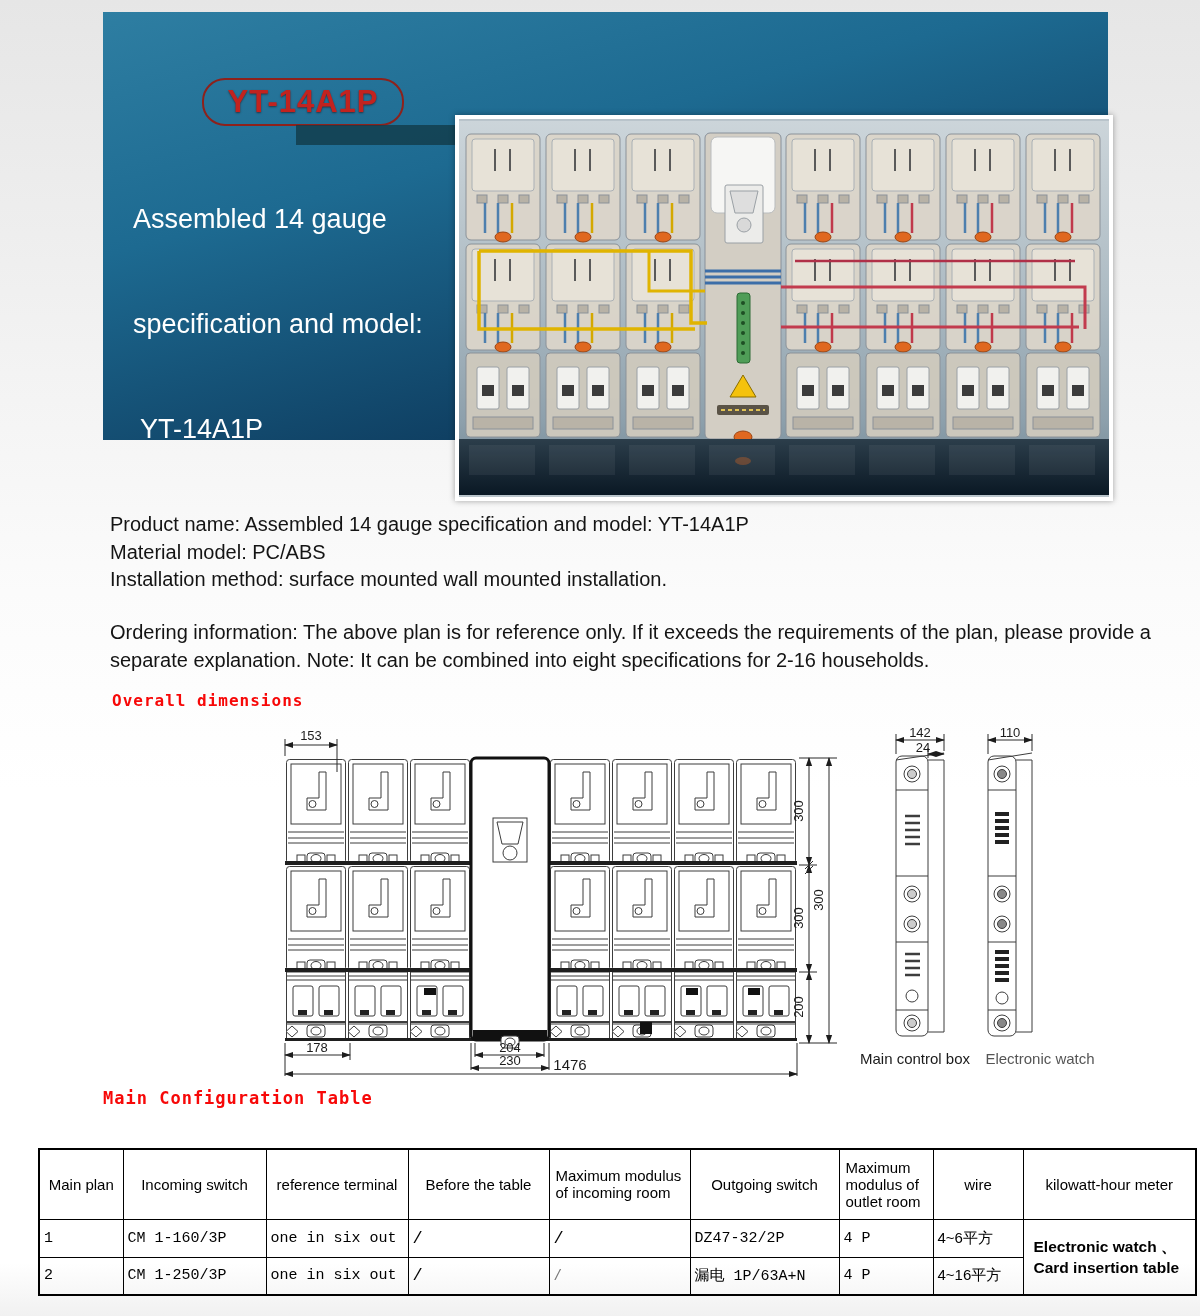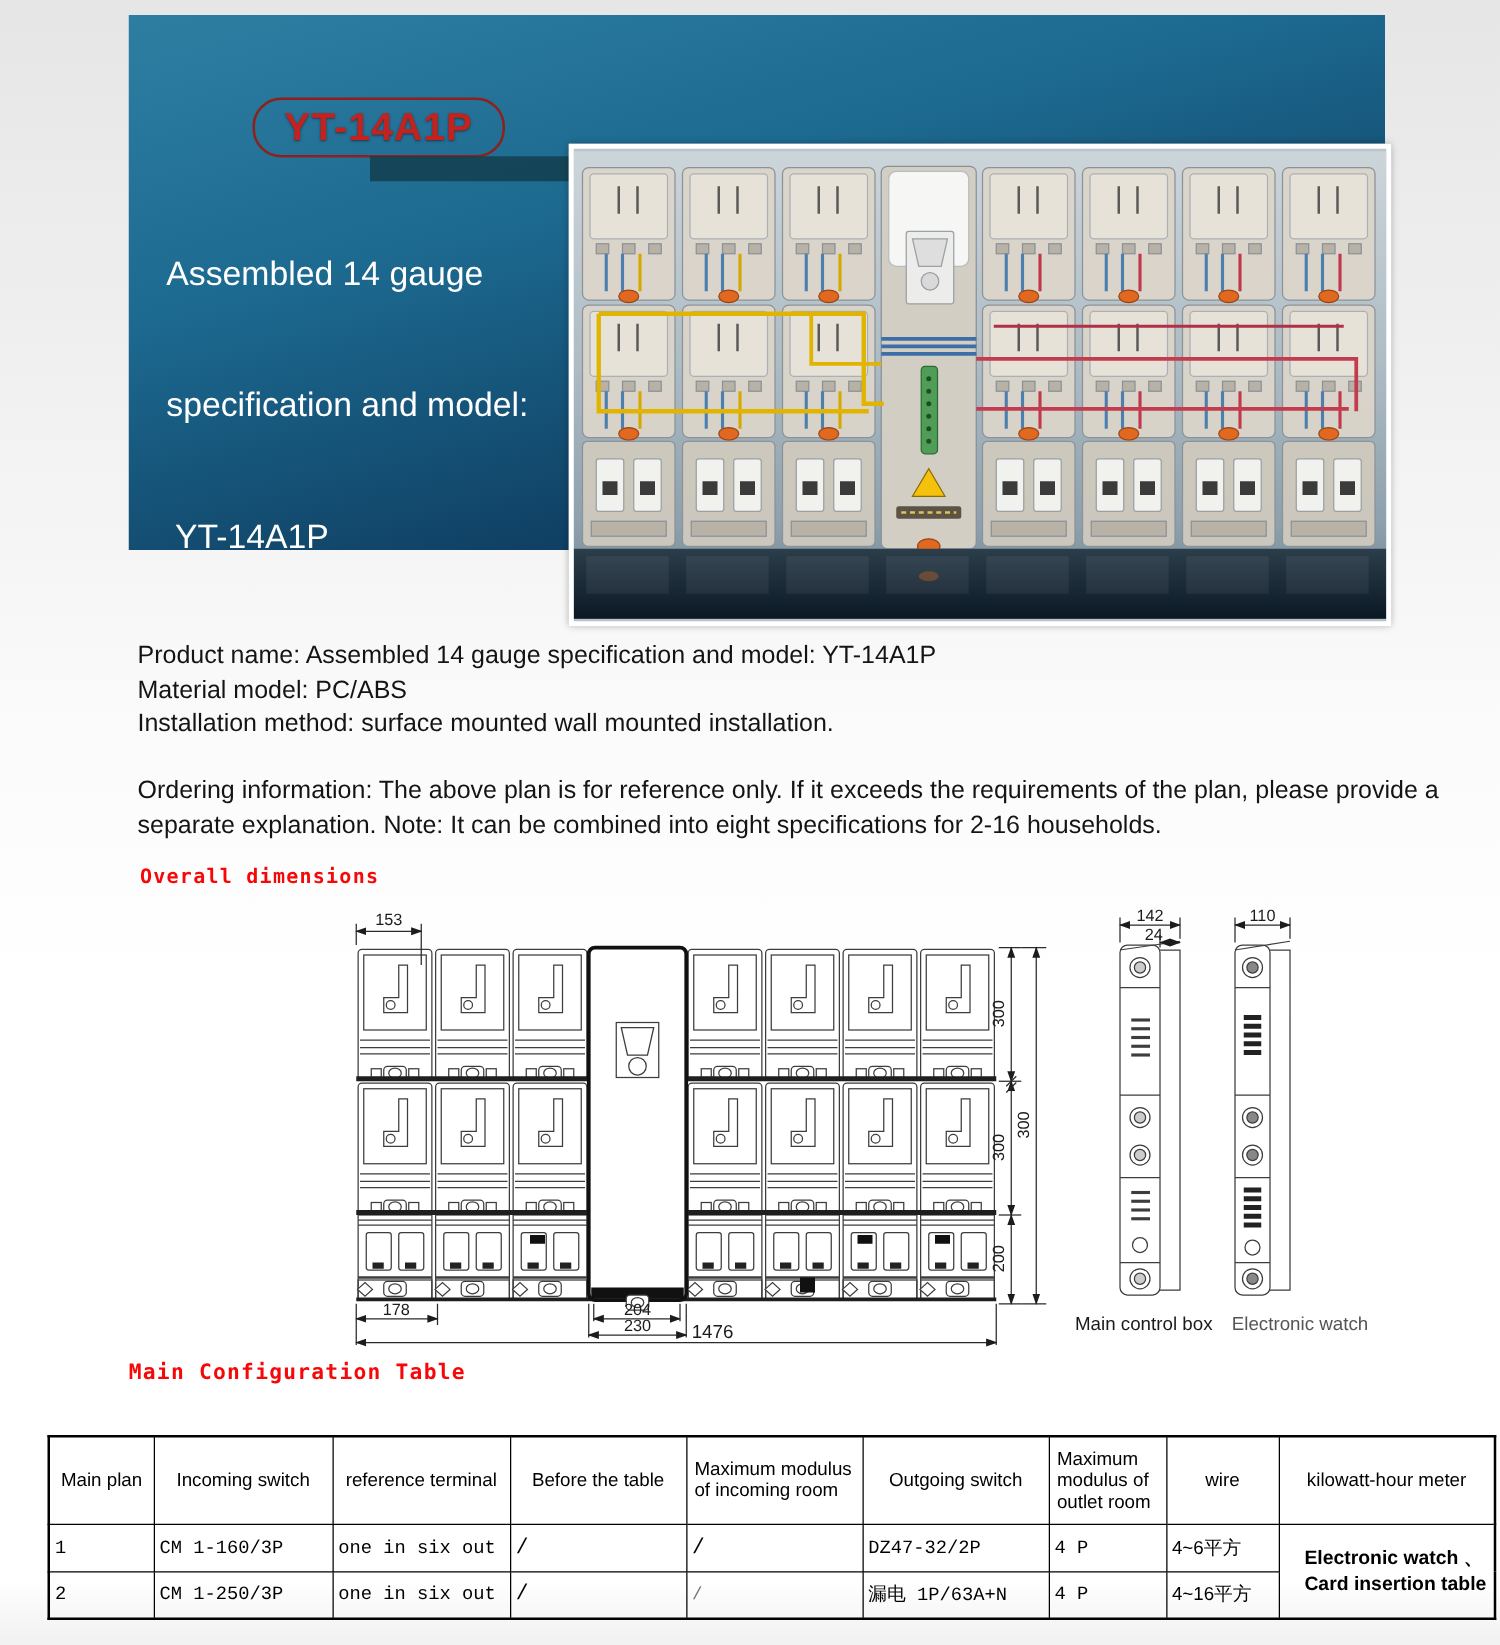--- a/index.html
+++ b/index.html
@@ -63,21 +63,21 @@
   }
   .cfg-table th,.cfg-table td{border:1px solid #000;padding:2px 4px;vertical-align:middle;}
   .cfg-table{border:2px solid #000;}
   .cfg-table thead tr{height:70px;}
   .cfg-table tbody tr{height:38px;}
   .cfg-table th{font-weight:normal;}
   th.wrap-left{text-align:left;padding-left:6px;}
   td.mono{font-family:"Liberation Mono",monospace;font-size:15px;}
   td.slash{font-family:"Liberation Mono",monospace;font-size:17px;}
   td.slash-light{font-family:"Liberation Mono",monospace;font-size:14px;color:#777;}
-  td.kwh{font-weight:bold;text-align:left;padding-left:20px;font-size:15.5px;line-height:21px;}
+  td.kwh{font-weight:bold;text-align:left;padding-left:10px;font-size:15.5px;line-height:21px;}
 </style>
 </head>
 <body>
 
 <div class="banner">
   <div class="logo-box">
     <span class="logo-text">YT-14A1P</span>
   </div>
   <div class="title-strip"></div>
   <div class="banner-title">

